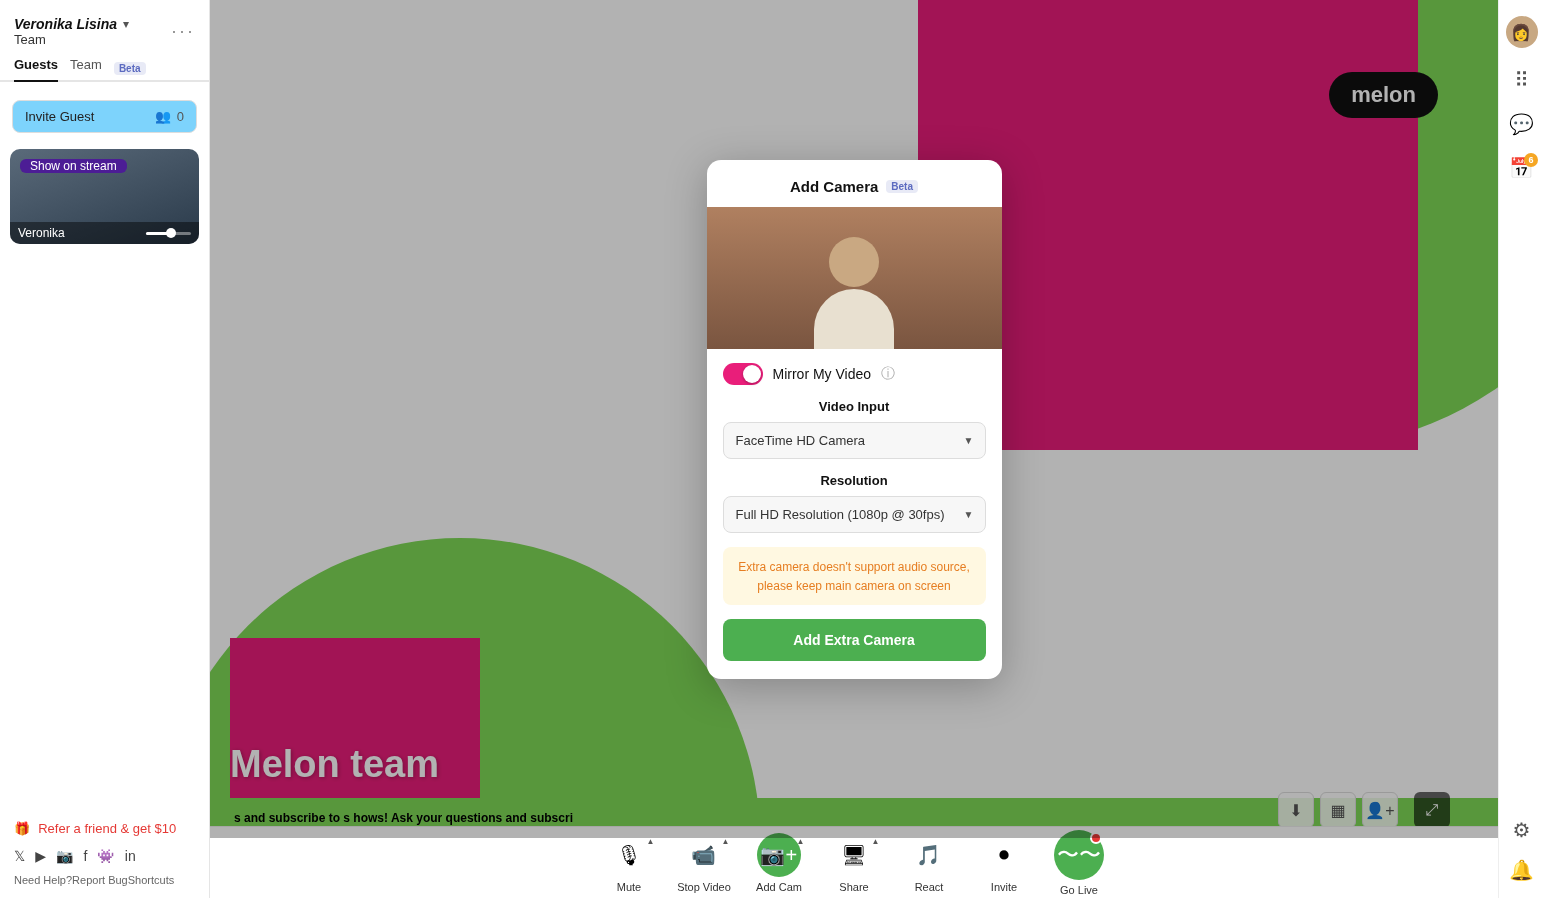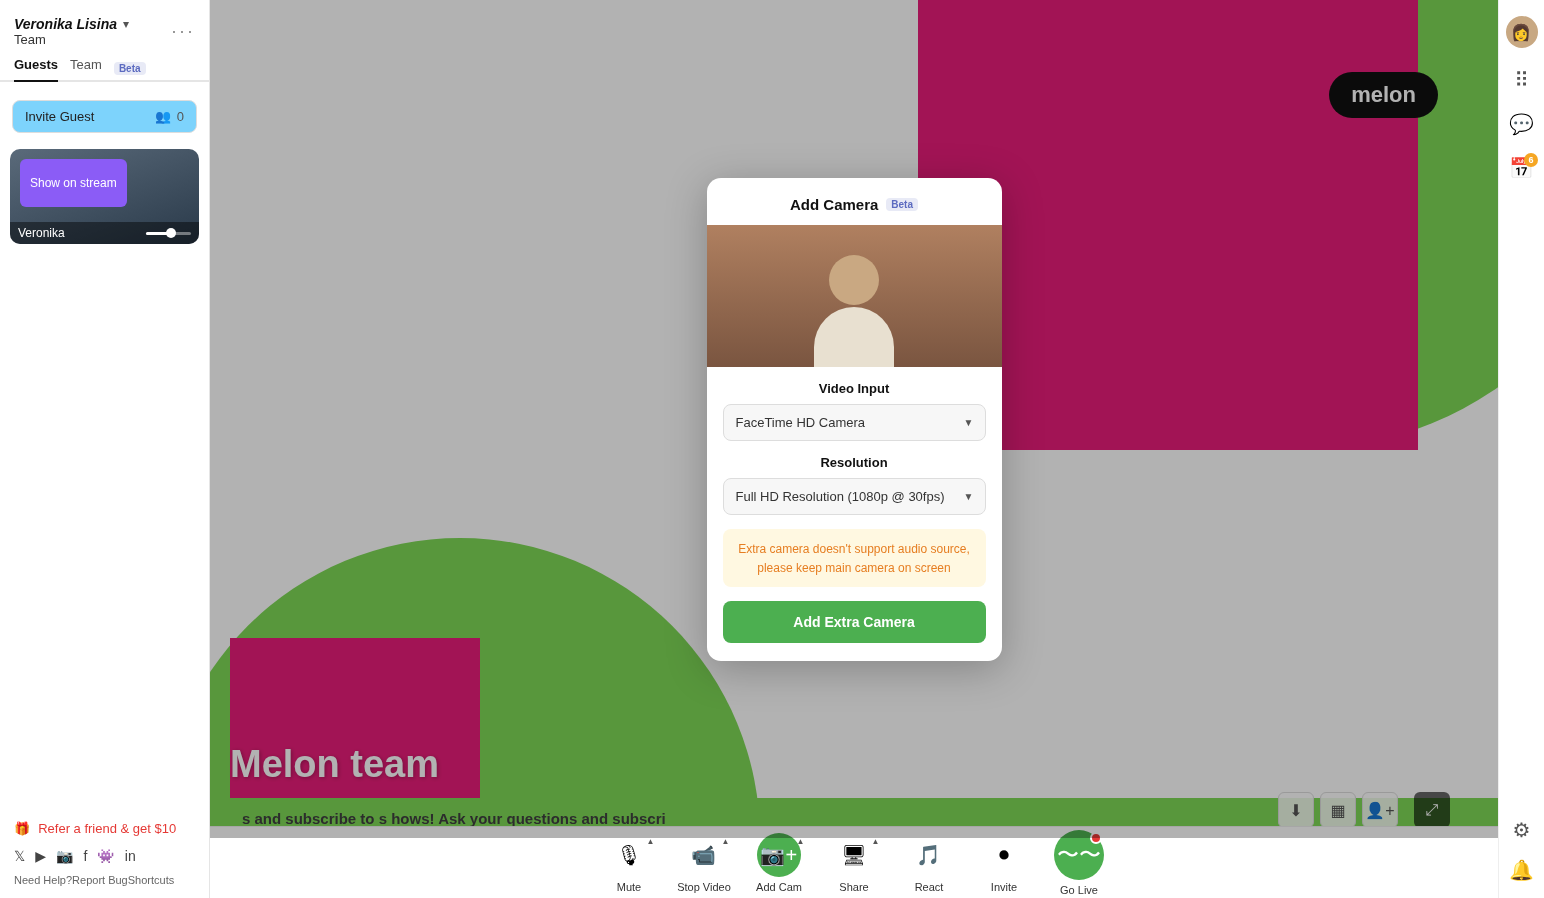--- a/index.html
+++ b/index.html
@@ -84,24 +84,24 @@
       height: 100%;
       background: linear-gradient(135deg, #667 0%, #334 100%);
       display: flex;
       align-items: center;
       justify-content: center;
     }
     .show-on-stream-btn {
       position: absolute;
       top: 10px;
       left: 10px;
-      background: #8b5cf6;
+      background: #4c1d95;
       color: #fff;
       border-radius: 6px;
-      padding: 17px 10px;
+      padding: 0 10px;
       font-size: 12px;
       font-weight: 500;
       cursor: pointer;
     }
     .guest-name-bar {
       position: absolute;
       bottom: 0;
       left: 0;
       right: 0;
       background: rgba(0,0,0,0.45);
@@ -216,25 +216,25 @@
       bottom: 0;
       left: 0;
       right: 0;
       height: 40px;
       background: #7ed957;
       display: flex;
       align-items: center;
       overflow: hidden;
     }
     .ticker-text {
-      color: #404040;
-      font-size: 15px;
+      color: #000000;
+      font-size: 12px;
       font-weight: 600;
       white-space: nowrap;
-      padding: 0 32px;
+      padding: 0 24px;
     }
 
     .melon-team-text {
       position: absolute;
       bottom: 52px;
       left: 20px;
       color: #fff;
       font-size: 38px;
       font-weight: 800;
       text-shadow: 1px 1px 4px rgba(0,0,0,0.3);
@@ -668,20 +668,27 @@
         <span>Add Camera</span>
         <span class="beta-badge">Beta</span>
       </div>
       <div class="modal-video-preview">
         <div class="modal-video-person">
           <div class="person-head"></div>
           <div class="person-body"></div>
         </div>
       </div>
       <div class="modal-body">
+        <div class="mirror-row">
+          <div class="toggle-switch">
+            <div class="toggle-knob"></div>
+          </div>
+          <span class="mirror-label">Mirror My Video</span>
+          <span class="info-icon">ⓘ</span>
+        </div>
 
         <div class="modal-section-label">Video Input</div>
         <div class="modal-select-wrap">
           <select>
             <option value="FaceTime HD Camera">FaceTime HD Camera</option>
           </select>
           <span class="modal-select-caret">▼</span>
         </div>
 
         <div class="modal-section-label">Resolution</div>

